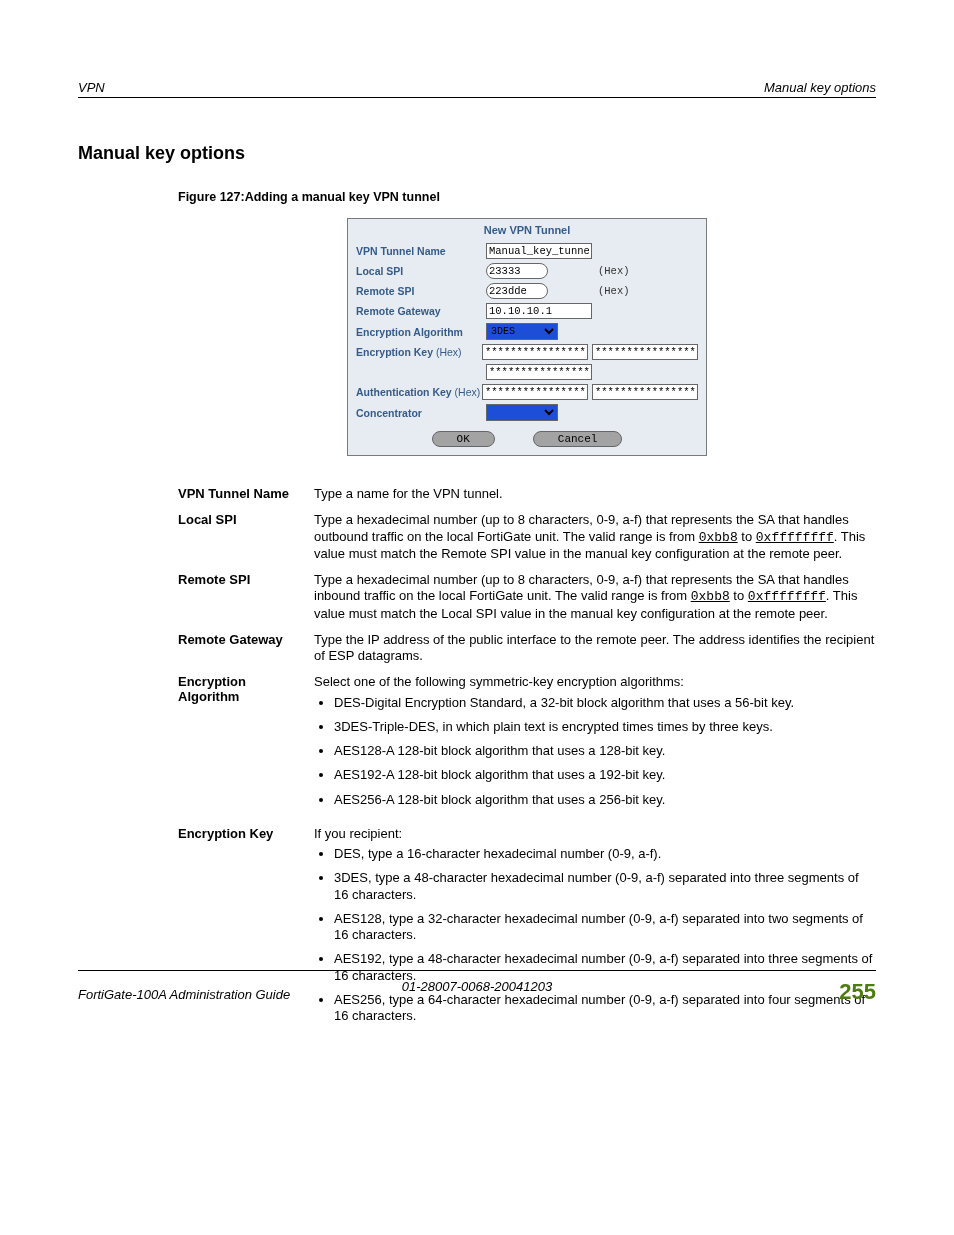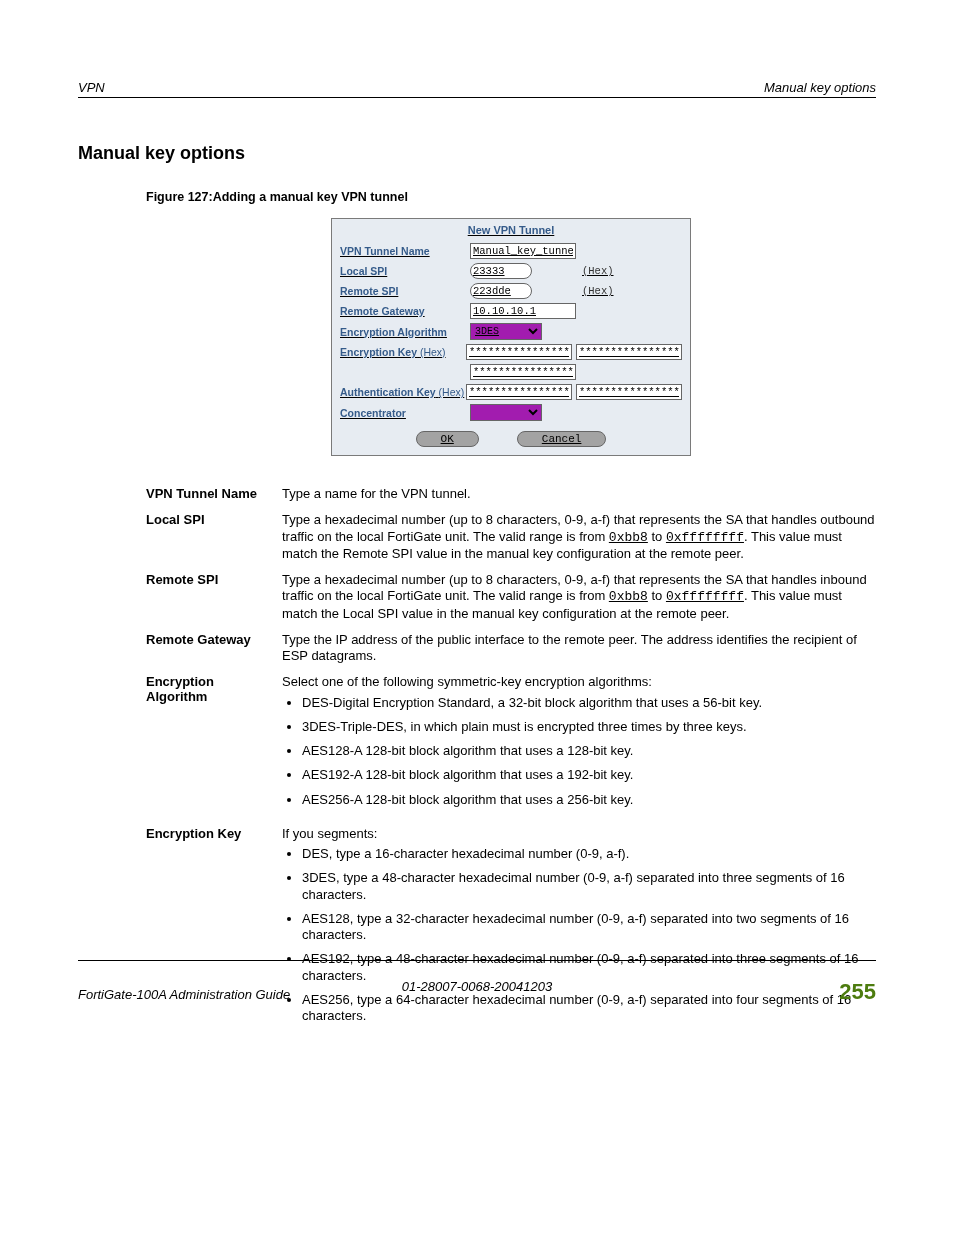--- a/index.html
+++ b/index.html
@@ -24,33 +24,32 @@
     border-bottom: 1px solid #000;
     padding-bottom: 2px;
     margin-bottom: 45px;
     font-size: 13px;
   }
   .section-title {
     font-size: 18px;
     font-weight: bold;
     margin-bottom: 26px;
   }
-  .content-area { margin-left: 68px; }
+  .content-area { margin-left: 100px; }
   .figure-caption {
     font-weight: bold;
     font-size: 12.5px;
     margin-bottom: 14px;
   }
   .form-box {
     width: 360px;
     margin: 0 auto 30px auto;
     border: 1px solid #7a7a7a;
     background: #e7ecf2;
     font-size: 10.5px;
-    text-decoration: underline;
   }
   .form-header {
     text-align: center;
     font-weight: bold;
     color: #355b8a;
     padding: 5px 0 7px 0;
     font-size: 11px;
   }
   .form-body { padding: 0 8px 0 8px; }
   .form-row {
@@ -76,21 +75,21 @@
     background: #fff;
     height: 16px;
   }
   .w-mid { width: 106px; }
   .w-small { width: 62px; border-radius: 8px; }
   .sel {
     font-family: "Courier New", monospace;
     font-size: 10px;
     height: 17px;
     border: 1px solid #666;
-    background: #a21caf;
+    background: #1d4ed8;
   }
   .hex-note {
     font-family: "Courier New", monospace;
     font-size: 10.5px;
     margin-left: 8px;
     color: #333;
   }
   .btn-row {
     display: flex;
     justify-content: center;
@@ -118,21 +117,21 @@
   .desc-def { flex: 1; font-size: 13px; line-height: 1.25; }
   .desc-def ul { margin: 4px 0 0 0; padding-left: 20px; }
   .desc-def li { margin-bottom: 8px; }
   .mono { font-family: "Courier New", monospace; text-decoration: underline; }
   .footer {
     position: absolute;
     left: 78px;
     right: 78px;
     bottom: 32px;
     border-top: 1px solid #000;
-    padding-top: 18px;
+    padding-top: 8px;
     display: flex;
     justify-content: space-between;
     align-items: baseline;
     font-size: 13px;
   }
   .footer-left { font-style: italic; }
   .footer-center { font-style: italic; position:absolute; left:50%; transform:translateX(-50%);}
   .footer-page {
     font-size: 22px;
     font-weight: bold;
@@ -219,31 +218,31 @@
       <div class="desc-row">
         <div class="desc-term">Remote Gateway</div>
         <div class="desc-def">Type the IP address of the public interface to the remote peer. The address identifies the recipient of ESP datagrams.</div>
       </div>
       <div class="desc-row">
         <div class="desc-term">Encryption Algorithm</div>
         <div class="desc-def">
           <span>Select one of the following symmetric-key encryption algorithms:</span>
           <ul>
             <li>DES-Digital Encryption Standard, a 32-bit block algorithm that uses a 56-bit key.</li>
-            <li>3DES-Triple-DES, in which plain must is encrypted three times by three keys.</li>
+            <li>3DES-Triple-DES, in which plain text is encrypted times times by three keys.</li>
             <li>AES128-A 128-bit block algorithm that uses a 128-bit key.</li>
             <li>AES192-A 128-bit block algorithm that uses a 192-bit key.</li>
             <li>AES256-A 128-bit block algorithm that uses a 256-bit key.</li>
           </ul>
         </div>
       </div>
       <div class="desc-row">
         <div class="desc-term">Encryption Key</div>
         <div class="desc-def">
-          <span>If you segments:</span>
+          <span>If you recipient:</span>
           <ul>
             <li>DES, type a 16-character hexadecimal number (0-9, a-f).</li>
             <li>3DES, type a 48-character hexadecimal number (0-9, a-f) separated into three segments of 16 characters.</li>
             <li>AES128, type a 32-character hexadecimal number (0-9, a-f) separated into two segments of 16 characters.</li>
             <li>AES192, type a 48-character hexadecimal number (0-9, a-f) separated into three segments of 16 characters.</li>
             <li>AES256, type a 64-character hexadecimal number (0-9, a-f) separated into four segments of 16 characters.</li>
           </ul>
         </div>
       </div>
     </div>

